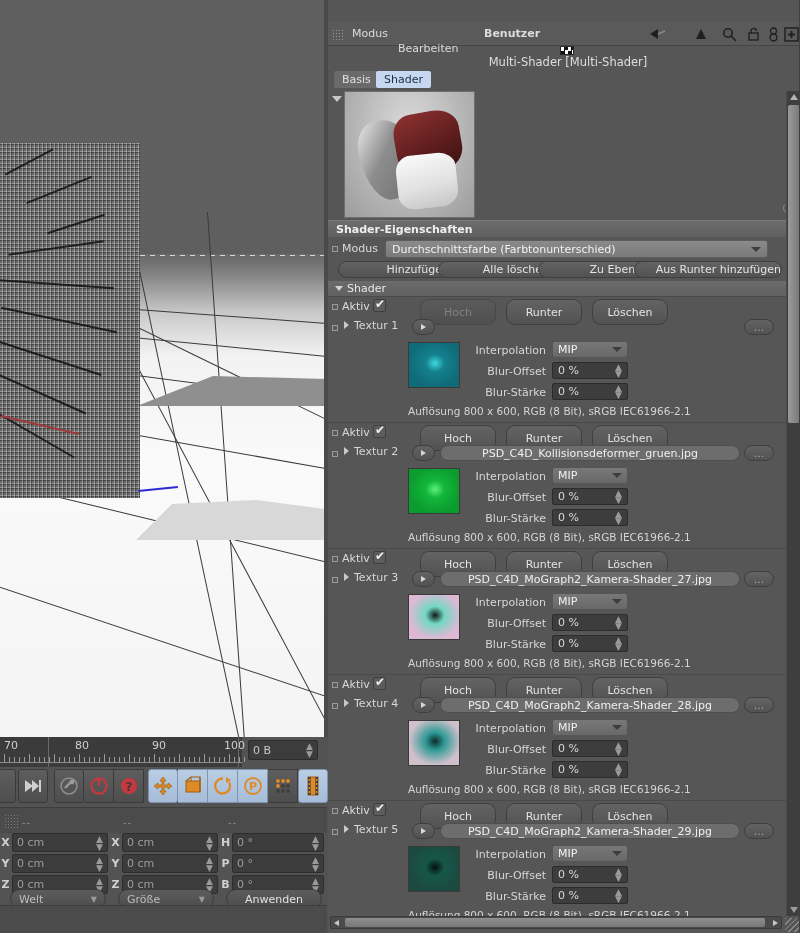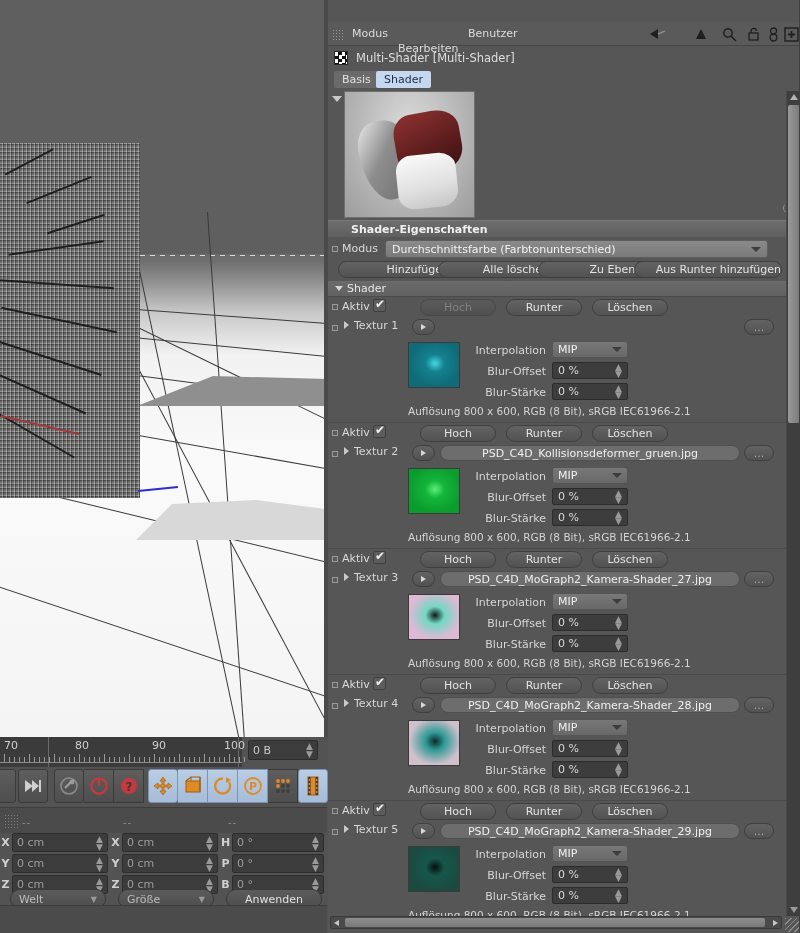--- a/index.html
+++ b/index.html
@@ -110,21 +110,21 @@
   }
   #tab-attribute { left:2px; background:#6b6b6b; color:#f0a030; font-weight:bold; }
   #tab-ebenen { left:78px; background:#565656; color:#9a9a9a; }
 
   #menubar { position:absolute; left:0; top:22px; width:472px; height:24px; background:#5a5a5a; border-bottom:1px solid #454545; }
   .menu-item { position:absolute; top:4px; height:16px; line-height:16px; color:#dcdcdc; font-size:11px; }
   #menu-grip { position:absolute; left:4px; top:7px; width:13px; height:11px;
     background-image: radial-gradient(#9a9a9a 0.7px, transparent 0.8px); background-size:3px 3px; }
   .mb-icon { position:absolute; top:3px; height:18px; width:18px; display:flex; align-items:center; justify-content:center; color:#2a2a2a; }
 
-  #obj-title { position:absolute; left:0; top:46px; width:472px; height:23px; display:flex; align-items:center; }
+  #obj-title { position:absolute; left:0; top:46px; width:472px; height:23px; display:flex; align-items:center;flex-direction:column; }
   #obj-icon { width:14px; height:14px; margin-left:6px;
     background-image: conic-gradient(#111 0 25%, #fff 0 50%, #111 0 75%, #fff 0);
     background-size:7px 7px; border:1px solid #2a2a2a; }
   #obj-name { margin-left:8px; color:#dedede; font-size:11.5px; }
 
   #sub-tabs { position:absolute; left:0; top:69px; width:472px; height:22px; }
   .stab { position:absolute; top:2px; height:17px; line-height:17px; padding:0 8px; font-size:11px; border-radius:2px; }
   #stab-basis { left:6px; background:#6a6a6a; color:#e0e0e0; }
   #stab-shader { left:48px; background:#c6d8ef; color:#1b2c44; }
 
@@ -146,21 +146,21 @@
   }
   #pv-white {
     left:52px; top:62px; width:60px; height:54px;
     background:linear-gradient(170deg,#fbfbfb,#e0e0e0 60%,#c4c4c4);
     border-radius:26% 30% 30% 28% / 30% 26% 30% 28%; transform:rotate(-6deg);
   }
   #pv-refresh { position:absolute; right:3px; bottom:1px; width:10px; height:10px; border:1.5px solid #8c8c8c; border-radius:50%; border-top-color:transparent; }
 
   #props-hdr { position:absolute; left:0; top:220px; width:472px; height:17px;
     background:linear-gradient(#6d6d6d,#5f5f5f); border-top:1px solid #7a7a7a;
-    color:#efefef; font-weight:bold; font-size:11px; line-height:17px; padding-left:23px; }
+    color:#efefef; font-weight:bold; font-size:11px; line-height:17px; padding-left:8px; }
 
   #modus-row { position:absolute; left:0; top:240px; width:472px; height:19px; }
   .tiny-sq { position:absolute; width:6px; height:6px; border:1px solid #9a9a9a; background:#5a5a5a; }
   #modus-label { position:absolute; left:14px; top:2px; color:#dadada; font-size:11px; }
   #modus-select {
     position:absolute; left:57px; top:0; width:383px; height:18px;
     background:linear-gradient(#8a8a8a,#7a7a7a); border:1px solid #5d5d5d; border-radius:3px;
     display:flex; align-items:center; padding:0 6px; color:#f2f2f2; font-size:11px;
   }
   #modus-select .caret2 { margin-left:auto; width:0;height:0;border-left:5px solid transparent;border-right:5px solid transparent;border-top:5px solid #3d3d3d; }
@@ -178,21 +178,21 @@
     border-left:4px solid transparent;border-right:4px solid transparent;border-top:5px solid #d4d4d4; }
   #shader-sec span { position:absolute; left:19px; top:1px; color:#e8e8e8; font-size:11px; }
 
   
   .tex-block { position:absolute; left:0; width:472px; height:126px; }
   .tex-sep { position:absolute; left:0; right:0; top:0; height:1px; background:#4a4a4a; }
   .aktiv-label { position:absolute; left:14px; top:2px; color:#dadada; font-size:11px; }
   .chk { position:absolute; left:45px; top:1px; width:13px; height:13px;
     background:#5c5c5c; border:1px solid #3f3f3f; border-radius:2px; }
   .chk::after { content:"✔"; position:absolute; left:1px; top:-3px; font-size:12px; color:#f0f0f0; }
-  .sbtn { position:absolute; height:17px; border-radius:9px;
+  .sbtn { position:absolute; height:26px; border-radius:9px;
     background:linear-gradient(#636363,#525252); border:1px solid #3f3f3f;
     display:flex; align-items:center; justify-content:center; color:#e3e3e3; font-size:11px;text-align:center; }
   .sbtn.disabled { color:#828282; background:linear-gradient(#5b5b5b,#4f4f4f); border-color:#484848; }
 
   .tex-label { position:absolute; left:26px; color:#d6d6d6; font-size:11px; }
   .tex-tri { position:absolute; left:16px; width:0;height:0;
     border-top:4px solid transparent;border-bottom:4px solid transparent;border-left:5px solid #c9c9c9; }
   .play-pill { position:absolute; width:23px; height:16px; border-radius:8px;
     background:linear-gradient(#636363,#525252); border:1px solid #3f3f3f;
     display:flex; align-items:center; justify-content:center; }
@@ -503,21 +503,21 @@
     <div id="bottom-strip"></div>
   </div>
 
   <div id="attr">
 
 
     <div id="menubar">
       <div id="menu-grip"></div>
       <div class="menu-item" style="left:24px;">Modus</div>
       <div class="menu-item" style="left:70px;margin-top:15px;">Bearbeiten</div>
-      <div class="menu-item" style="left:140px;">Benutzer</div>
+      <div class="menu-item" style="left:156px;font-weight:bold;">Benutzer</div>
 
       <div class="mb-icon" style="left:320px;">
         <svg width="18" height="14" viewBox="0 0 18 14">
             <path d="M2 7 L10 2 L10 12 Z" fill="#1f1f1f"></path>
             <path d="M10 7 L17 4" stroke="#8a8a8a" stroke-width="1.4"></path>
           </svg>
       </div>
       <div class="mb-icon" style="left:364px;">
         <svg width="14" height="14" viewBox="0 0 14 14">
             <path d="M7 2 L12 12 L2 12 Z" fill="#1f1f1f"></path>

